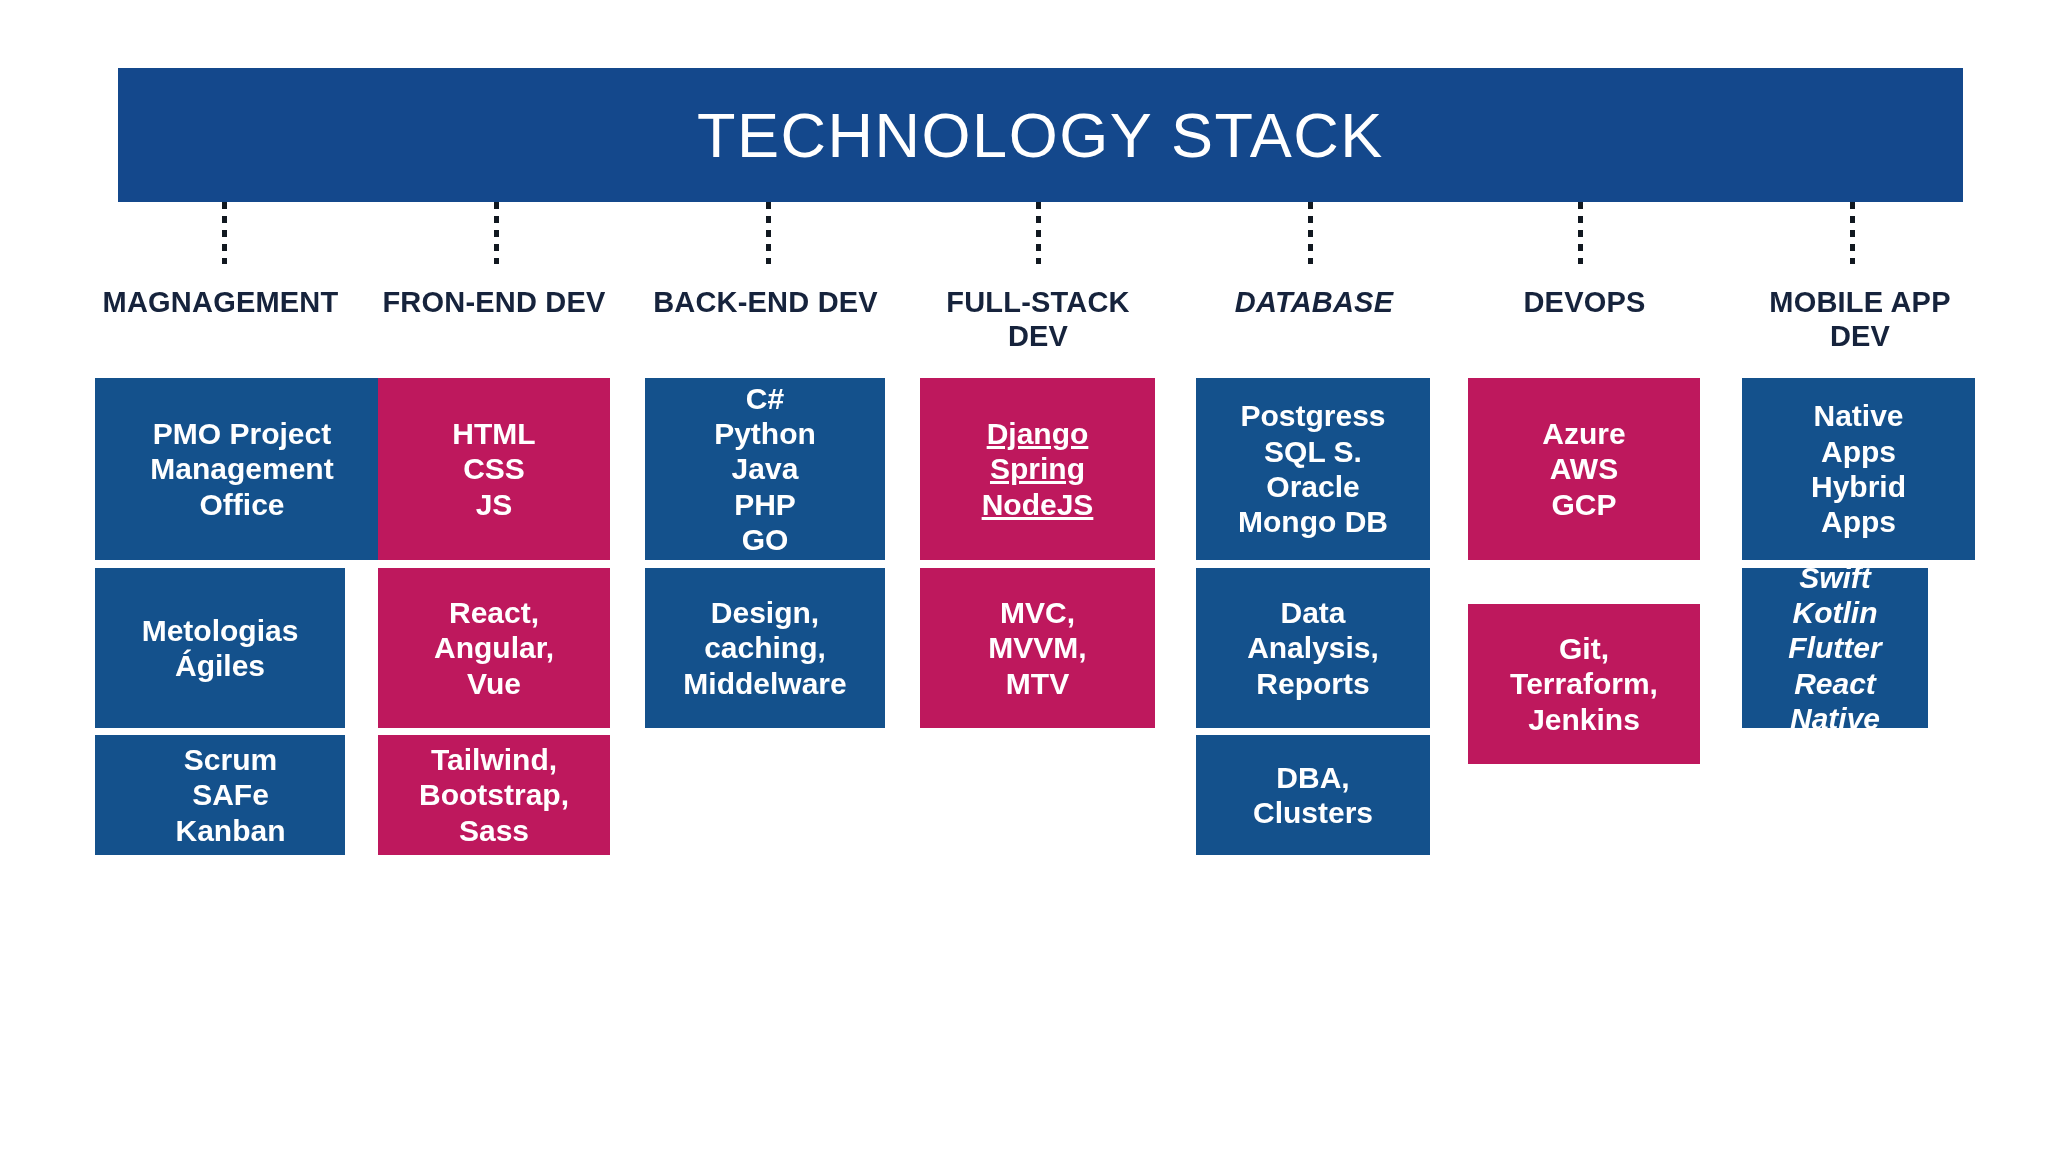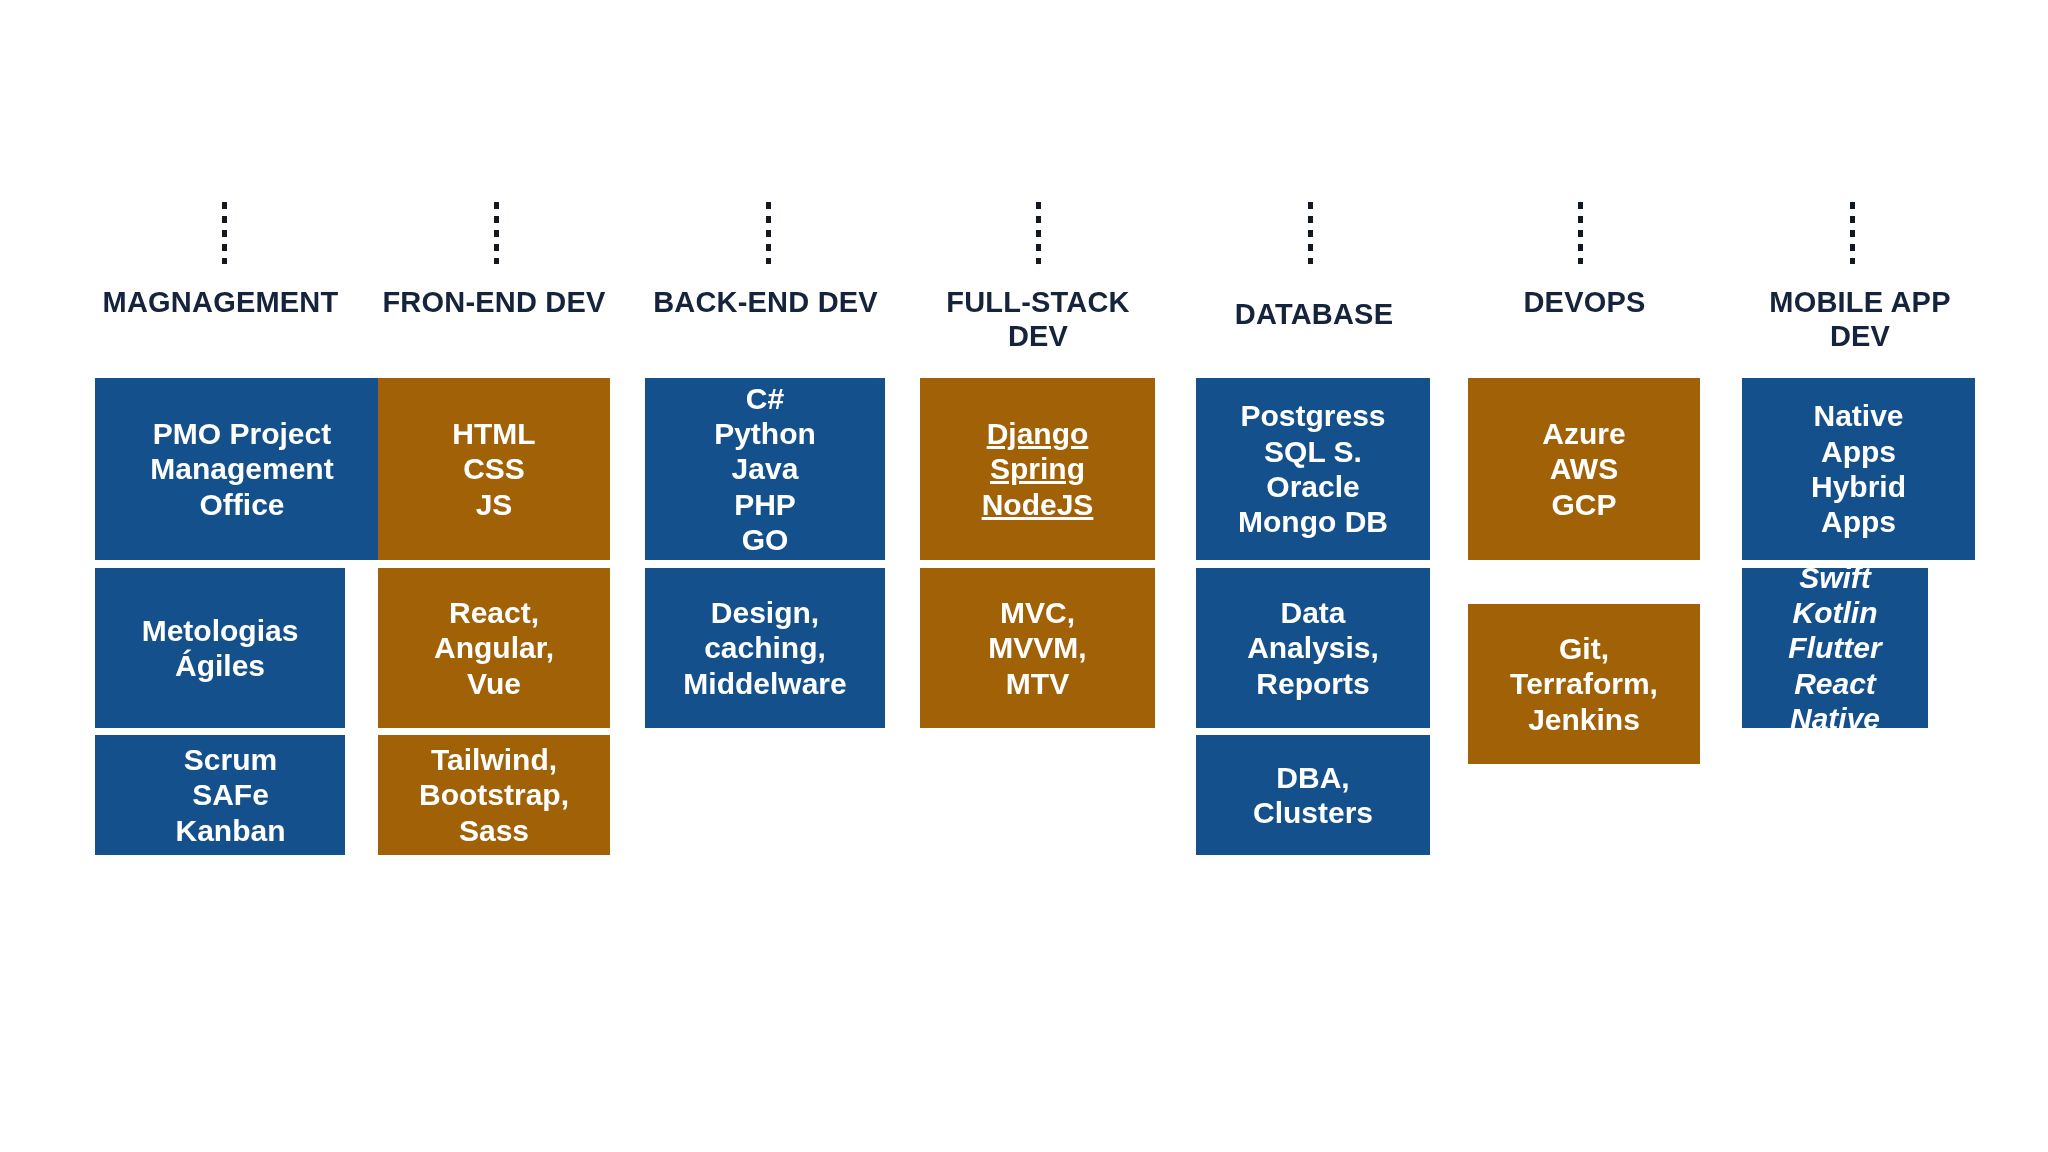--- a/index.html
+++ b/index.html
@@ -91,27 +91,30 @@
     white-space: pre-line;
     display: flex;
     align-items: center;
     justify-content: center;
     box-sizing: border-box;
     padding: 4px 6px;
     position: absolute;
     left: 0;
   }
   .dark  { background: #14518c; }
-  .light { background: #a16207; }
+  .light { background: #be185d; }
 </style>
 </head>
 <body>
 
 <div id="canvas">
 
+  <div id="title-banner">
+    <div id="title-text">TECHNOLOGY STACK</div>
+  </div>
 
   <div id="connectors">
       <div class="connector" style="left: 222px;"></div>
       <div class="connector" style="left: 494px;"></div>
       <div class="connector" style="left: 766px;"></div>
       <div class="connector" style="left: 1036px;"></div>
       <div class="connector" style="left: 1308px;"></div>
       <div class="connector" style="left: 1578px;"></div>
       <div class="connector" style="left: 1850px;"></div>
     </div>
@@ -163,21 +166,21 @@
         <div class="col-boxes">
           <div class="tech-box light" style="top: 92px; width: 235px; height: 182px; text-decoration: underline;">Django
 Spring
 NodeJS</div>
           <div class="tech-box light" style="top: 282px; width: 235px; height: 160px;">MVC,
 MVVM,
 MTV</div>
         </div>
       </div>
       <div class="column" style="left: 1196px; width: 234px;">
-        <div class="col-header" style="position: absolute; left: -16px; top: 12px; width: 268px;">DATABASE</div>
+        <div class="col-header" style="position: absolute; left: -16px; top: 0px; width: 268px; font-style: italic;">DATABASE</div>
         <div class="col-boxes">
           <div class="tech-box dark" style="top: 92px; width: 234px; height: 182px;">Postgress
 SQL S.
 Oracle
 Mongo DB</div>
           <div class="tech-box dark" style="top: 282px; width: 234px; height: 160px;">Data
 Analysis,
 Reports</div>
           <div class="tech-box dark" style="top: 449px; width: 234px; height: 120px;">DBA,
 Clusters</div>

